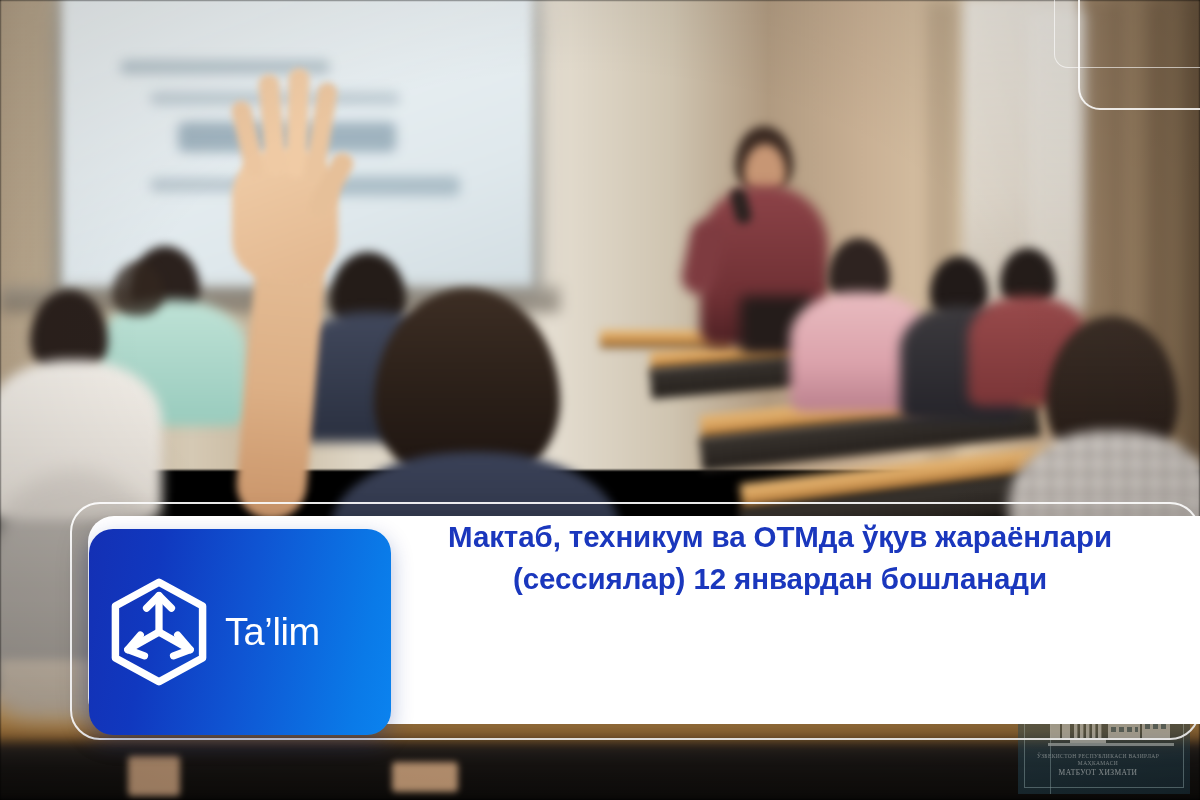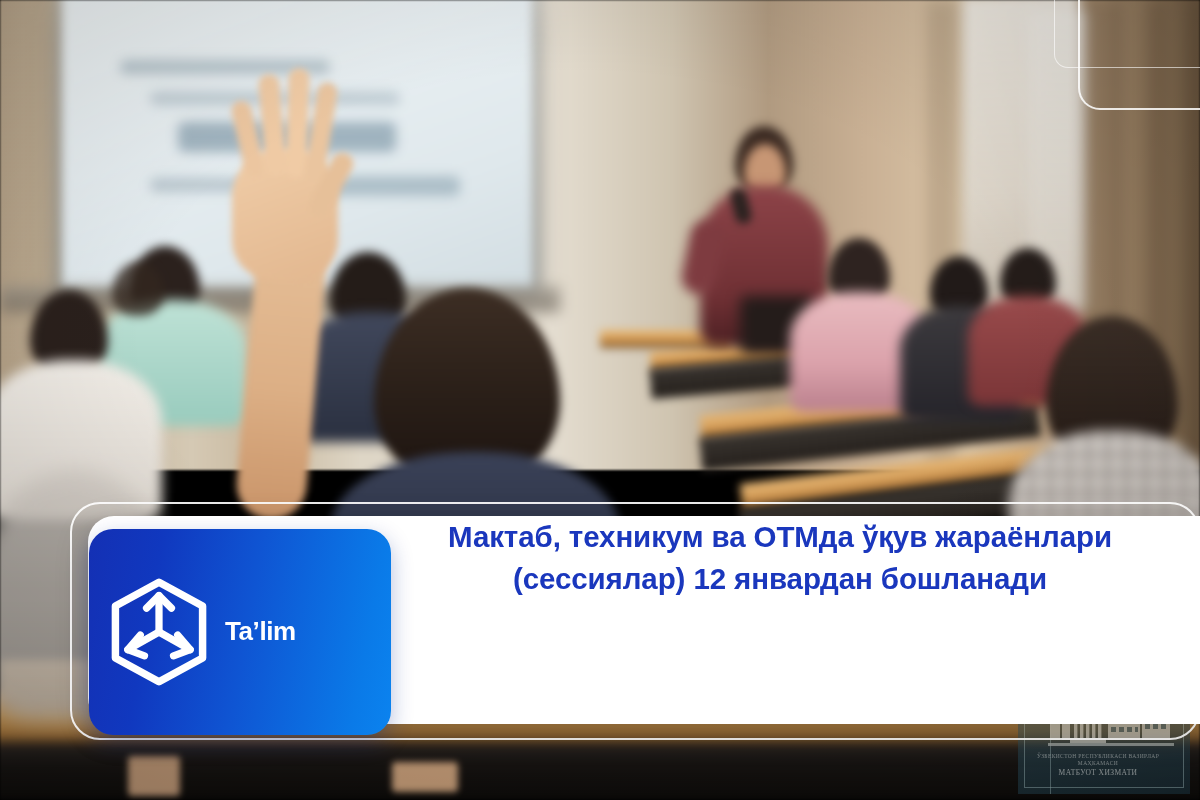--- a/index.html
+++ b/index.html
@@ -164,21 +164,21 @@
     position:absolute; left:89px; top:529px;
     width:302px; height:206px;
     border-radius:24px;
     background:linear-gradient(100deg,#1430b4 0%,#1038bf 22%,#0f55d3 52%,#0a7ae8 88%,#0b83ef 100%);
     display:flex; align-items:center; gap:14px;
     padding:0 16px 0 18px;
     box-shadow:0 8px 22px rgba(10,40,140,.30);
   }
   .logo-mark{ flex:0 0 auto; width:104px; height:110px; }
   .logo-words{
-    color:#fff; font-weight:700; font-size:26px; line-height:1.12;
+    color:#fff; font-weight:400; font-size:38px; line-height:1.12;
     letter-spacing:-.4px;
   }
   .logo-words span{ display:block; }
 
   
   .headline-wrap{
     position:absolute; left:400px; top:516px; width:760px; height:260px;
     display:flex; align-items:flex-start; justify-content:center;
     padding:0 46px;
   }

